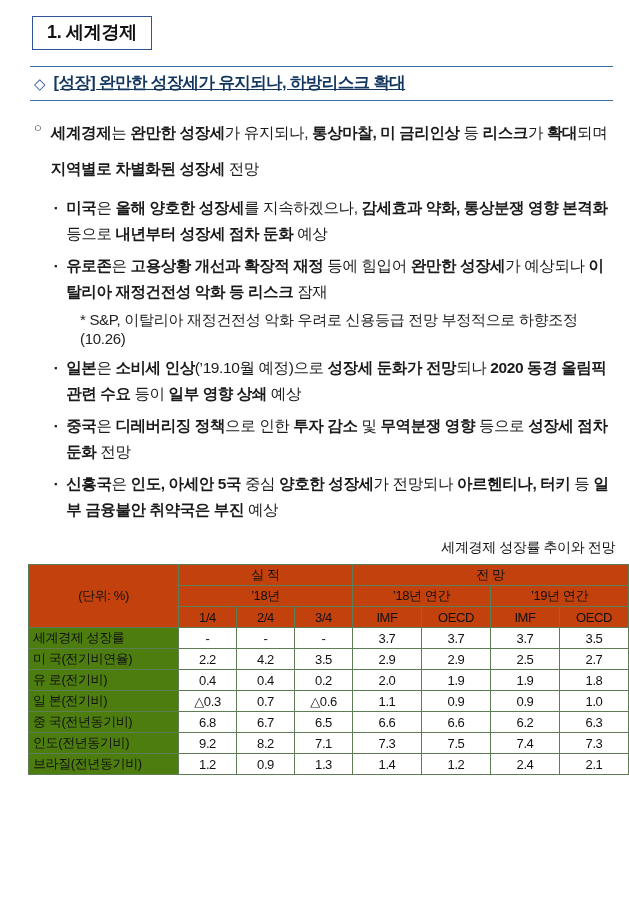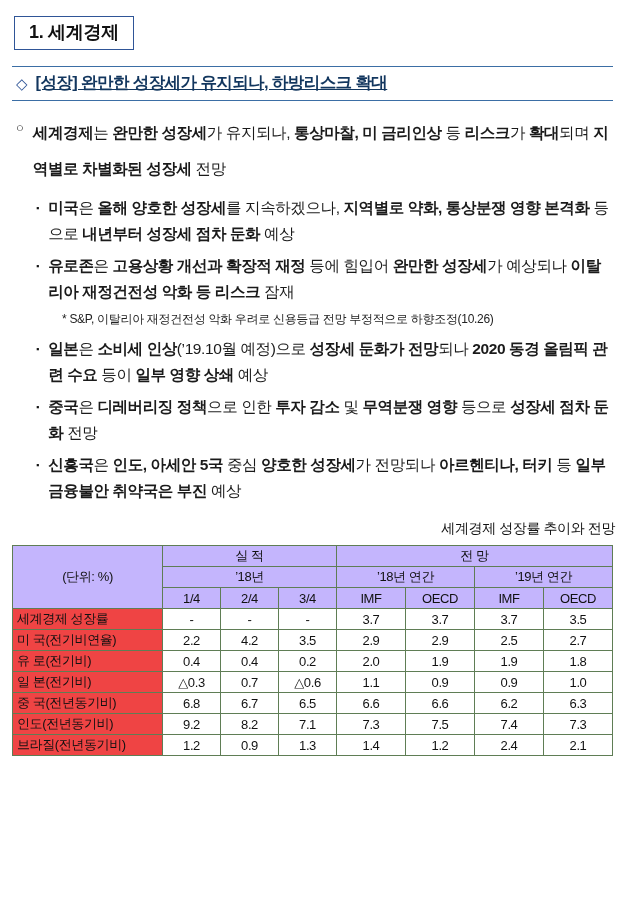--- a/index.html
+++ b/index.html
@@ -6,21 +6,21 @@
   html, body { margin: 0; padding: 0; }
   body {
     width: 629px;
     height: 906px;
     background: #ffffff;
     font-family: "Liberation Sans", sans-serif;
     color: #1a1a1a;
     position: relative;
     overflow: hidden;
   }
-  .page { padding: 10px 14px 0 10px; }
+  .page { padding: 10px 14px 0 28px; }
 
   
   .section-title-wrap {
     display: inline-block;
     border: 1.5px solid #2f5597;
     padding: 3px 14px 5px 14px;
     margin: 6px 0 0 4px;
   }
   .section-title {
     font-size: 18px;
@@ -86,21 +86,21 @@
     flex: 0 0 auto;
   }
   .bullet-l2 .txt {
     font-size: 15.5px;
     line-height: 26px;
     letter-spacing: -0.4px;
   }
 
   .note {
     margin: 4px 0 8px 52px;
-    font-size: 12px;
+    font-size: 15px;
     letter-spacing: -0.3px;
     color: #222;
   }
 
   b { font-weight: bold; }
 
   
   .table-title {
     text-align: right;
     font-size: 14px;
@@ -117,26 +117,26 @@
   table.data th, table.data td {
     border: 1px solid #5f7d55;
     padding: 1px 3px;
     height: 21px;
     text-align: center;
     font-weight: normal;
     letter-spacing: -0.4px;
     color: #111;
   }
   table.data thead th {
-    background: #c4b5fd;
+    background: #c2410c;
   }
   table.data td.rowlabel {
     text-align: left;
     padding-left: 4px;
-    background: #ef4444;
+    background: #4d7c0f;
   }
   table.data thead th.unitcell {
     text-align: center;
     margin-top: 42px;
   }
   .tbl-wrap { margin-top: 2px; }
 </style>
 </head>
 <body>
 
@@ -153,21 +153,21 @@
 
   <div class="body">
 
     <div class="bullet-l1">
       <span class="mark">○</span>
       <span class="txt"><b>세계경제</b>는 <b>완만한 성장세</b>가 유지되나, <b>통상마찰, 미 금리인상</b> 등 <b>리스크</b>가 <b>확대</b>되며 <b>지역별로 차별화된 성장세</b> 전망</span>
     </div>
 
     <div class="bullet-l2">
       <span class="mark">▪</span>
-      <span class="txt"><b>미국</b>은 <b>올해 양호한 성장세</b>를 지속하겠으나, <b>지역별로 약화, 통상분쟁 영향 본격화</b> 등으로 <b>내년부터 성장세 점차 둔화</b> 예상</span>
+      <span class="txt"><b>미국</b>은 <b>올해 양호한 성장세</b>를 지속하겠으나, <b>감세효과 약화, 통상분쟁 영향 본격화</b> 등으로 <b>내년부터 성장세 점차 둔화</b> 예상</span>
     </div>
 
     <div class="bullet-l2">
       <span class="mark">▪</span>
       <span class="txt"><b>유로존</b>은 <b>고용상황 개선과 확장적 재정</b> 등에 힘입어 <b>완만한 성장세</b>가 예상되나 <b>이탈리아 재정건전성 악화 등 리스크</b> 잠재</span>
     </div>
 
     <div class="note">* S&amp;P, 이탈리아 재정건전성 악화 우려로 신용등급 전망 부정적으로 하향조정(10.26)</div>
 
     <div class="bullet-l2">

